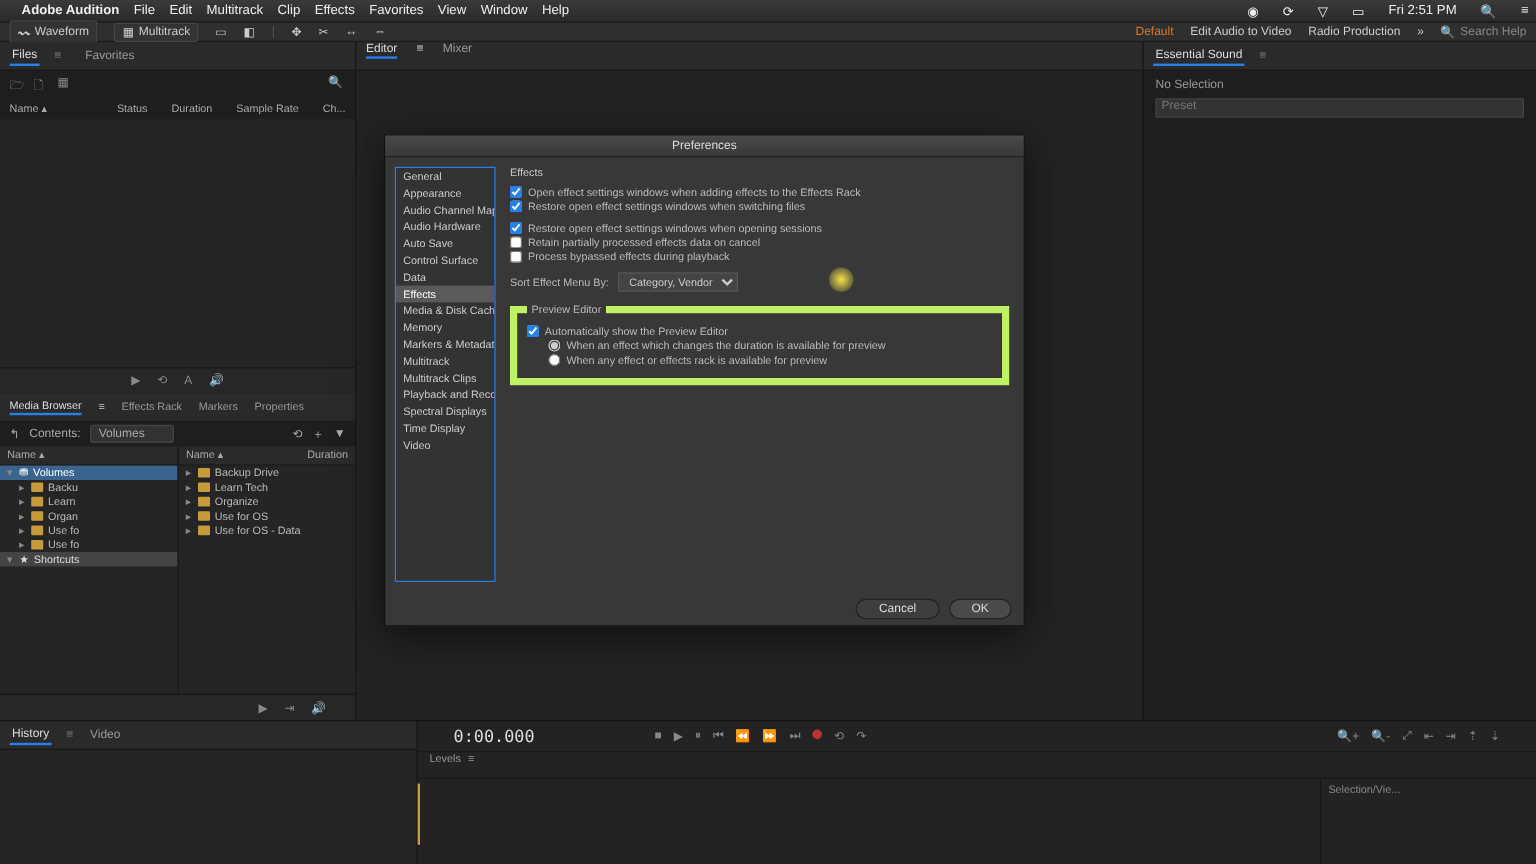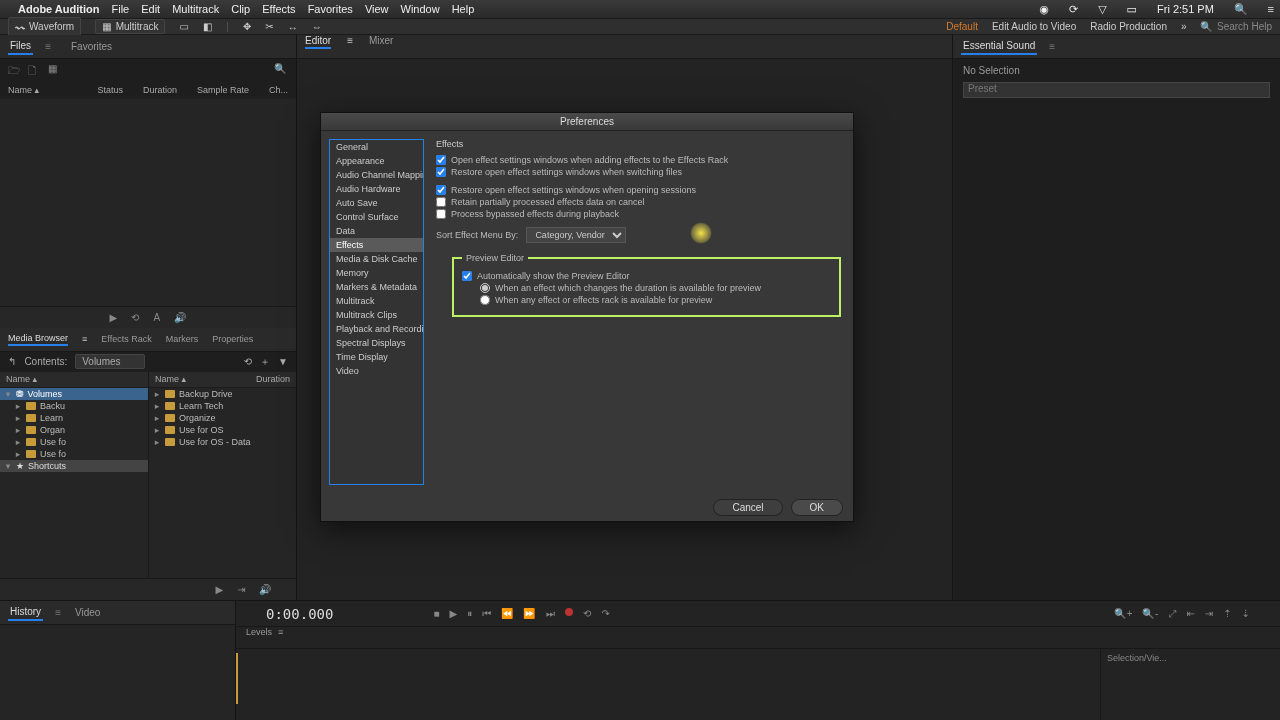--- a/index.html
+++ b/index.html
@@ -60,48 +60,48 @@
 .es-preset { margin-top: 6px; height: 16px; background: #333; border: 1px solid #444; display: flex; align-items: flex-start; padding: 0 4px; color: #777; }
 
 
 .editor-tabs { height: 24px; display: flex; align-items: flex-start; gap: 16px; padding: 0 8px; background: #2a2a2a; border-bottom: 1px solid #171717; }
 .editor-tabs .tab { color: #999; }
 .editor-tabs .tab.active { color: #ddd; border-bottom: 2px solid #2680eb; padding-bottom: 1px; }
 .editor-body { flex: 1; background: #232323; position: relative; }
 
 
 .row-bottom { height: 120px; display: flex; border-top: 1px solid #141414; }
-.col-left-b { width: 236px; display: flex; flex-direction: column; border-right: 1px solid #141414; }
+.col-left-b { width: 348px; display: flex; flex-direction: column; border-right: 1px solid #141414; }
 .history-body { flex: 1; background: #252525; }
 .history-stat { height: 14px; font-size: 9px; color: #888; padding: 0 6px; display: flex; align-items: center; }
 
 .timeline { flex: 1; display: flex; flex-direction: column; }
 .tc-row { height: 26px; display: flex; align-items: center; gap: 20px; padding: 0 30px; background: #232323; border-bottom: 1px solid #171717; }
 .tc { font-family: monospace; font-size: 14px; color: #ddd; }
 .tc-ctls { display: flex; gap: 10px; color: #888; font-size: 10px; margin-left: 80px; }
 .tc-ctls .rec { width: 8px; height: 8px; background: #b33; border-radius: 50%; }
 .levels { height: 22px; display: flex; align-items: flex-start; gap: 6px; padding: 0 10px; background: #232323; border-bottom: 1px solid #171717; font-size: 9px; color: #999; }
 .ruler { flex: 1; background: #232323; position: relative; }
 .selview { width: 180px; background: #232323; border-left: 1px solid #171717; font-size: 9px; color: #888; padding: 4px 6px; }
 
 
 .dialog { position: absolute; left: 320px; top: 112px; width: 534px; height: 410px; background: #383838; border: 1px solid #111; box-shadow: 0 8px 30px rgba(0,0,0,.6); display: flex; flex-direction: column; }
 .dialog .title { height: 18px; background: linear-gradient(#4a4a4a,#383838); text-align: center; line-height: 18px; font-size: 10px; color: #ddd; border-bottom: 1px solid #222; }
 .dialog .content { flex: 1; display: flex; }
-.dialog .cats { width: 95px; margin: 8px; border: 1px solid #2680eb; background: #333; overflow: hidden; }
+.dialog .cats { width: 84px; margin: 8px; border: 1px solid #2680eb; background: #333; overflow: hidden; }
 .dialog .cats .cat { padding: 2px 6px; font-size: 9px; color: #ccc; cursor: default; white-space: nowrap; }
 .dialog .cats .cat.sel { background: #5a5a5a; color: #fff; }
 .dialog .pane { flex: 1; padding: 8px 12px 8px 4px; font-size: 9px; color: #bbb; }
 .dialog .pane .section-h { margin-bottom: 6px; color: #ccc; }
 .dialog .pane label { display: flex; align-items: center; gap: 5px; margin: 2px 0; }
 .dialog .pane input[type=checkbox] { width: 10px; height: 10px; accent-color: #2680eb; }
 .dialog .pane input[type=radio] { width: 10px; height: 10px; accent-color: #ccc; }
 .dialog .pane .row-sort { display: flex; align-items: center; gap: 8px; margin-top: 8px; }
 .dialog .pane .row-sort select { background: #444; color: #ccc; border: 1px solid #555; font-size: 9px; padding: 1px 4px; }
-.dialog .pane fieldset { border: 2px solid #bef264; margin-top: 10px; padding: 6px 8px 8px; margin-left: 16px; }
+.dialog .pane fieldset { border: 6px solid #bef264; margin-top: 10px; padding: 6px 8px 8px; }
 .dialog .pane legend { padding: 0 4px; color: #bbb; }
 .dialog .pane .radio-indent { margin-left: 18px; }
 .dialog .btns { height: 28px; display: flex; align-items: center; justify-content: flex-end; gap: 8px; padding: 0 10px; }
 .dialog .btns button { background: #3e3e3e; color: #ddd; border: 1px solid #222; border-radius: 10px; padding: 2px 18px; font-size: 10px; }
 .dialog .btns button.ok { background: #4a4a4a; }
 
 
 .spot { position: absolute; left: 690px; top: 222px; width: 22px; height: 22px; background: radial-gradient(circle, #f4e24a 0%, rgba(244,226,74,.3) 60%, transparent 70%); border-radius: 50%; pointer-events: none; }
 </style>
 </head>

